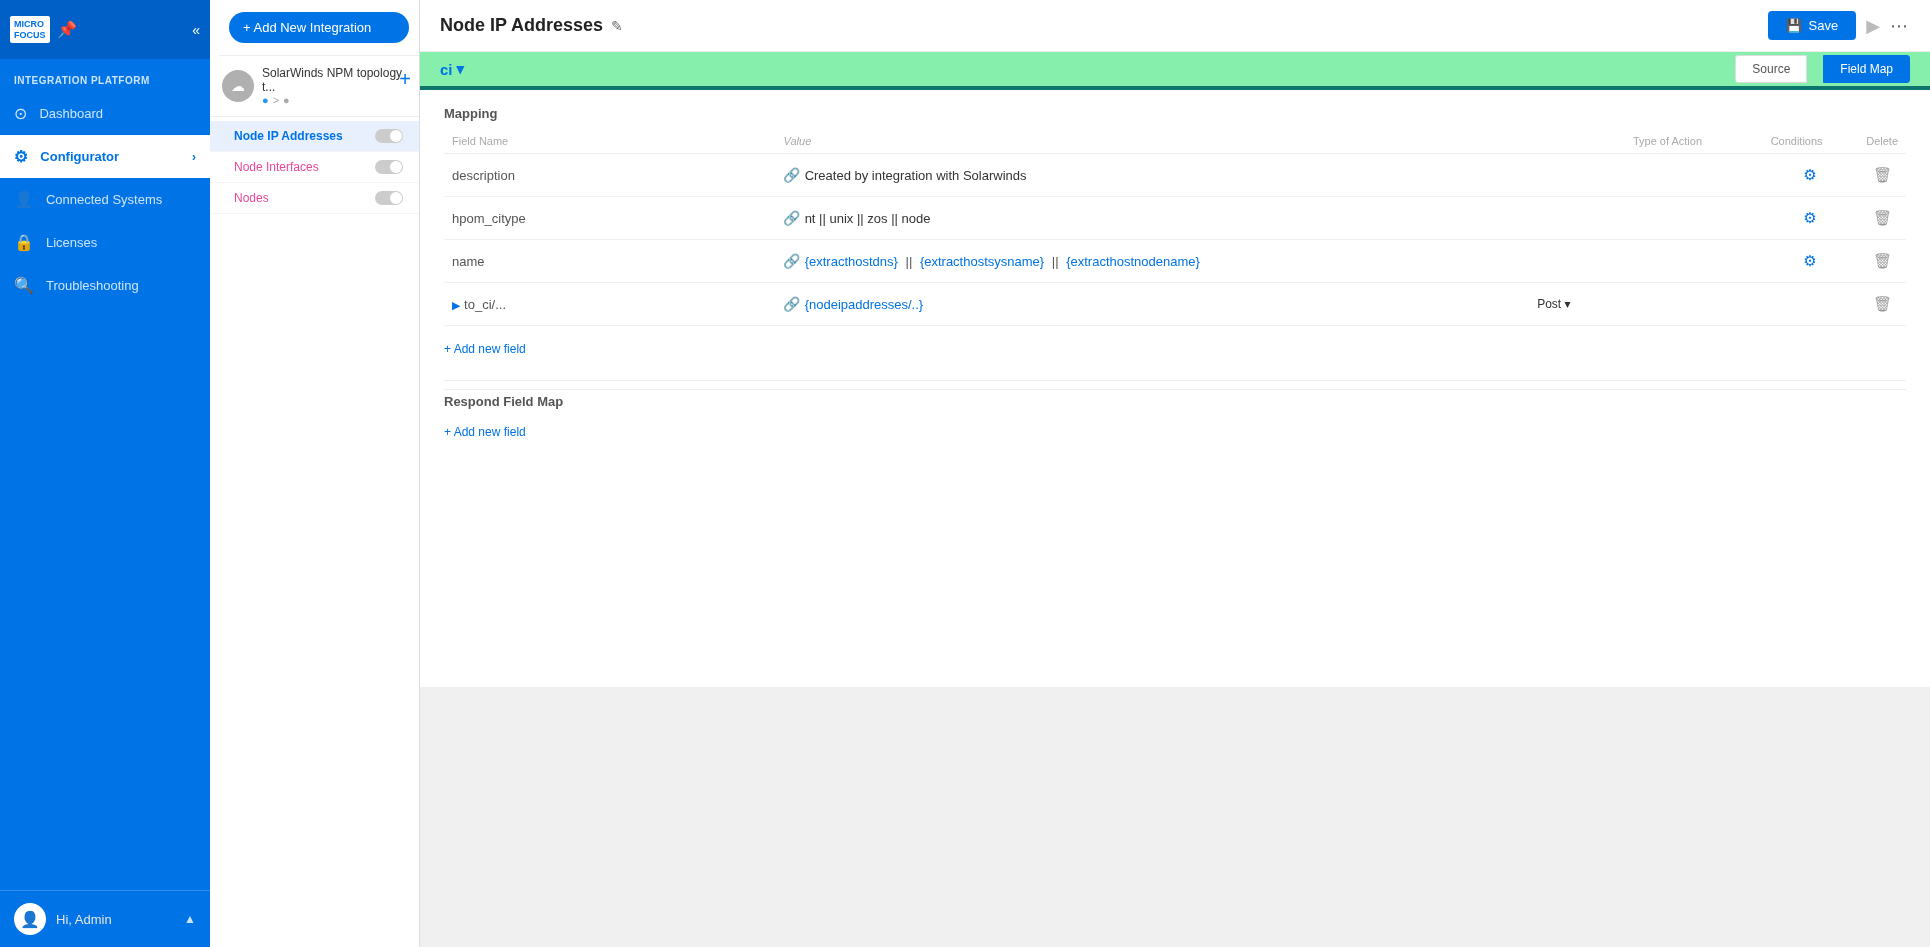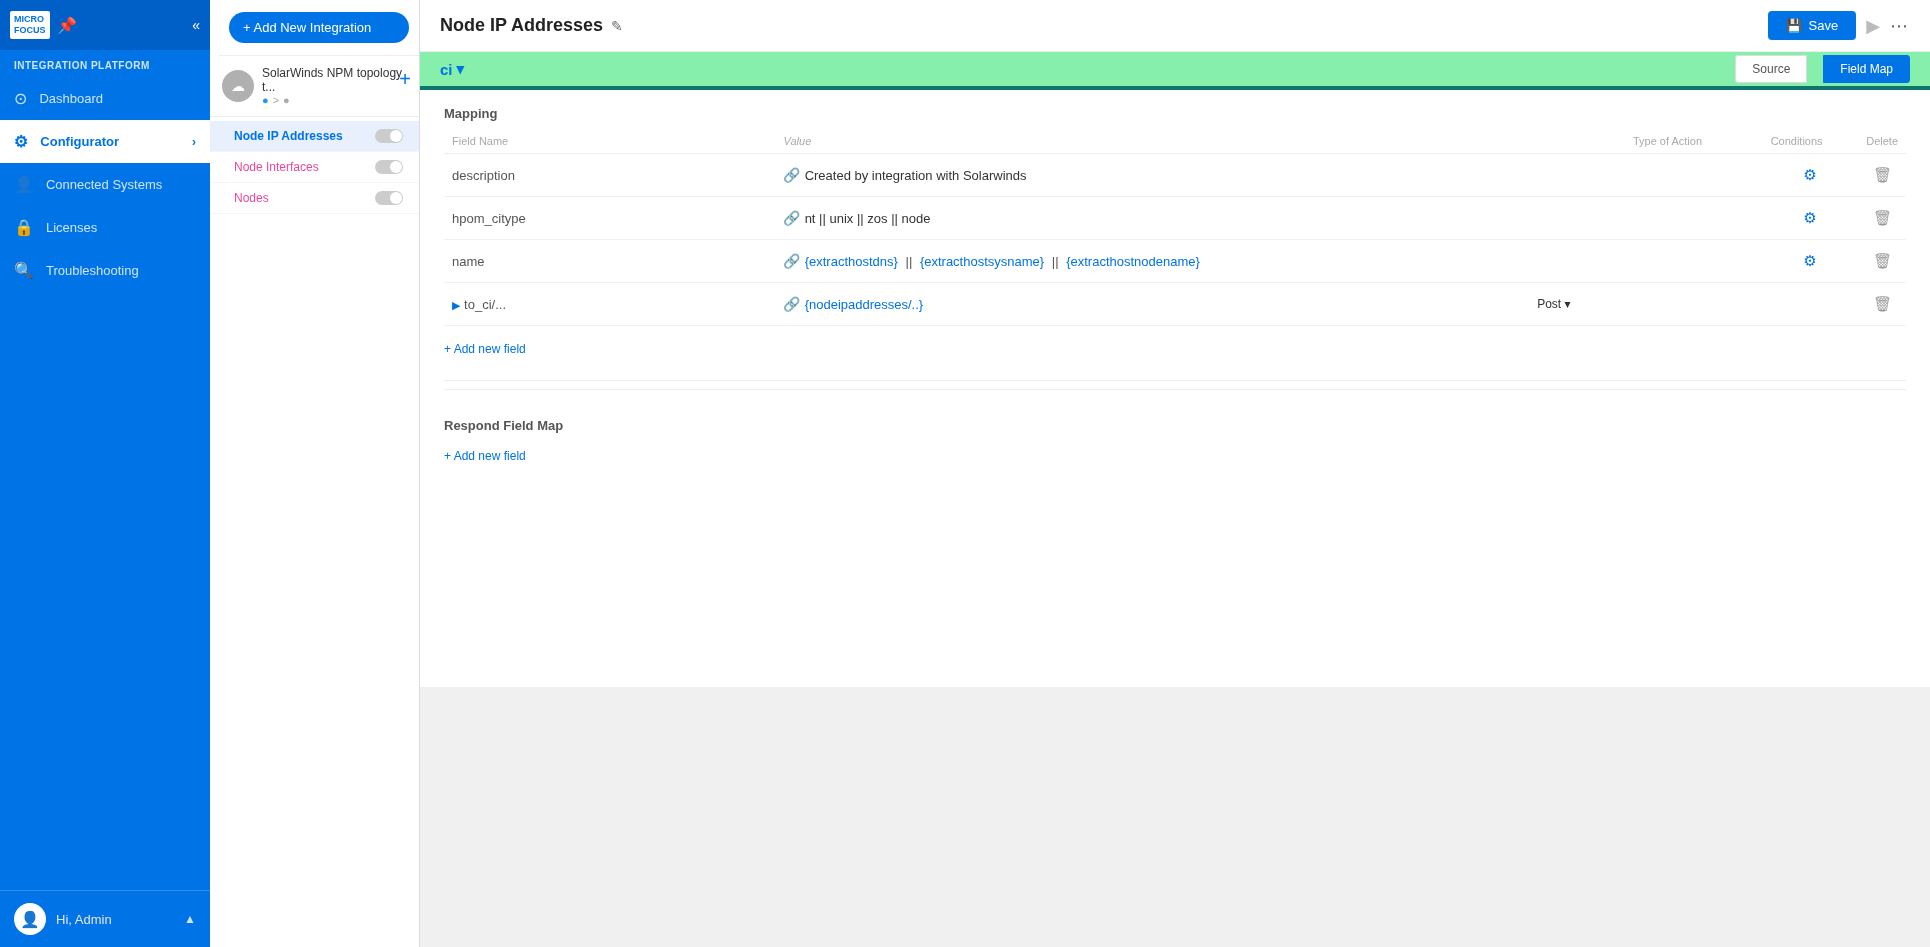--- a/index.html
+++ b/index.html
@@ -15,21 +15,21 @@
       height: 100%;
       color: #fff;
       position: relative;
     }
     .sidebar-header {
       display: flex;
       align-items: center;
       justify-content: space-between;
       padding: 8px 10px;
       background: #0060c8;
-      height: 50px;
+      height: 59px;
     }
     .logo-area {
       display: flex;
       align-items: center;
       gap: 8px;
     }
     .logo-box {
       background: #fff;
       color: #0073e6;
       font-weight: bold;
@@ -45,21 +45,21 @@
     .sidebar-collapse {
       color: #fff;
       cursor: pointer;
       font-size: 14px;
     }
     .sidebar-platform-title {
       font-size: 10px;
       font-weight: bold;
       color: #cce4ff;
       letter-spacing: 0.5px;
-      padding: 10px 14px 6px;
+      padding: 16px 14px 6px;
     }
     .sidebar-nav {
       flex: 1;
       display: flex;
       flex-direction: column;
     }
     .nav-item {
       display: flex;
       align-items: center;
       gap: 12px;
@@ -375,21 +375,21 @@
     }
     .add-field-link {
       color: #0073e6;
       font-size: 12px;
       cursor: pointer;
       padding: 8px 0;
       display: inline-block;
     }
     .respond-section {
       border-top: 1px solid #eee;
-      padding-top: 28px;
+      padding-top: 4px;
       margin-top: 8px;
     }
     .expand-arrow { color: #0073e6; font-size: 11px; cursor: pointer; }
 
     .col-fieldname { width: 22%; }
     .col-value { width: 50%; font-style: italic; }
     .col-action { width: 12%; }
     .col-cond { width: 8%; }
     .col-del { width: 5%; text-align: right; }
 

